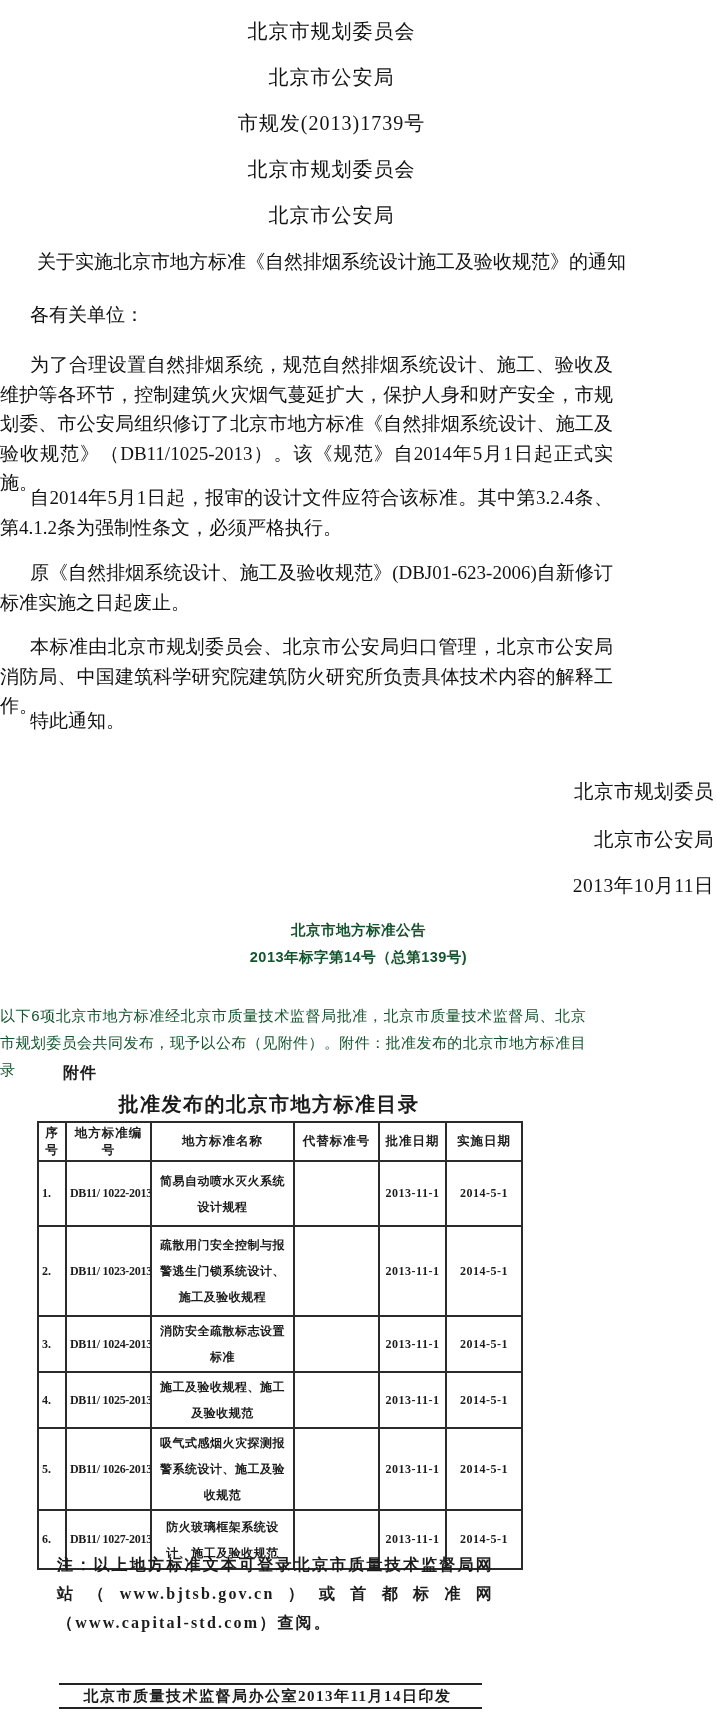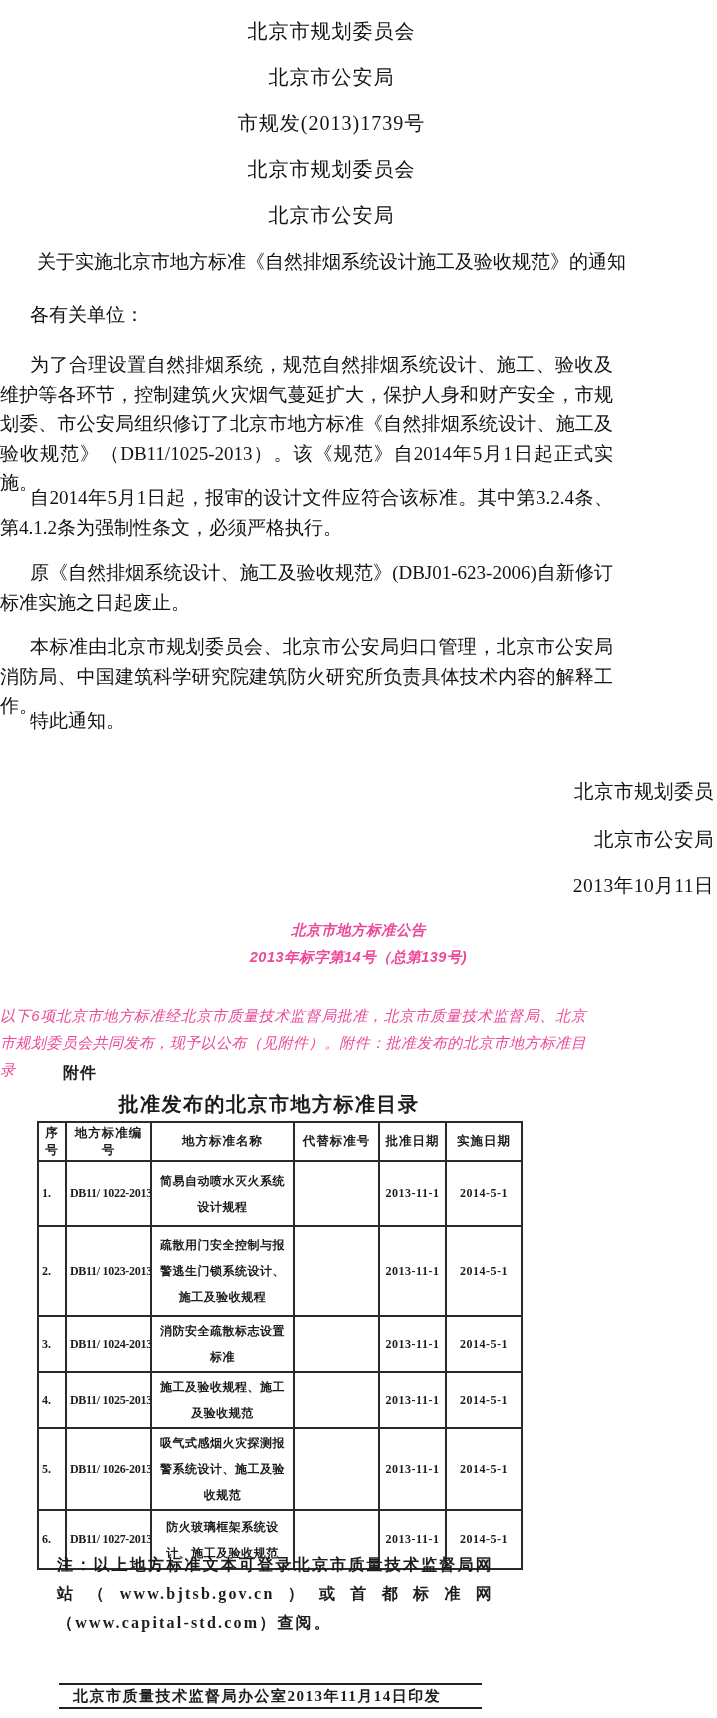--- a/index.html
+++ b/index.html
@@ -24,22 +24,21 @@
     text-indent:30px;
   }
   .sigline{
     position:absolute;right:3px;
     font-size:19.5px;line-height:20px;letter-spacing:0.5px;
     text-align:right;white-space:nowrap;margin-top:24px;
   }
   
   .ann{
     font-family:"Liberation Sans", sans-serif;
-    color:#ec4899;
-    font-style:italic;
+    color:#14532d;
   }
   .ann-center{
     position:absolute;left:0;width:717px;
     text-align:center;font-size:14.5px;line-height:17px;font-weight:600;
     letter-spacing:0.5px;white-space:nowrap;
   }
   .ann-body{
     position:absolute;left:0;width:586px;
     font-size:15px;line-height:27px;font-weight:500;
     text-align:justify;letter-spacing:0.3px;
@@ -72,21 +71,21 @@
   td.c-repl{font-size:12px;}
   td.c-date{font-size:12px;text-align:center;letter-spacing:0.5px;white-space:nowrap;}
   .note{
     position:absolute;left:57px;top:1550px;width:437px;
     font-size:16px;font-weight:bold;line-height:29px;letter-spacing:2.2px;
     text-align:justify;
   }
   .footer-box{
     position:absolute;left:59px;top:1683px;width:423px;height:26px;
     border-top:2px solid #222;border-bottom:2px solid #222;
-    display:flex;align-items:center;justify-content:flex-start;
+    display:flex;align-items:center;justify-content:center;
     padding:1px 20px 1px 14px;box-sizing:border-box;
   }
   .footer-box span{
     font-size:15px;font-weight:bold;letter-spacing:1.5px;white-space:nowrap;
   }
 </style>
 </head>
 <body>
 
 <div id="page">

